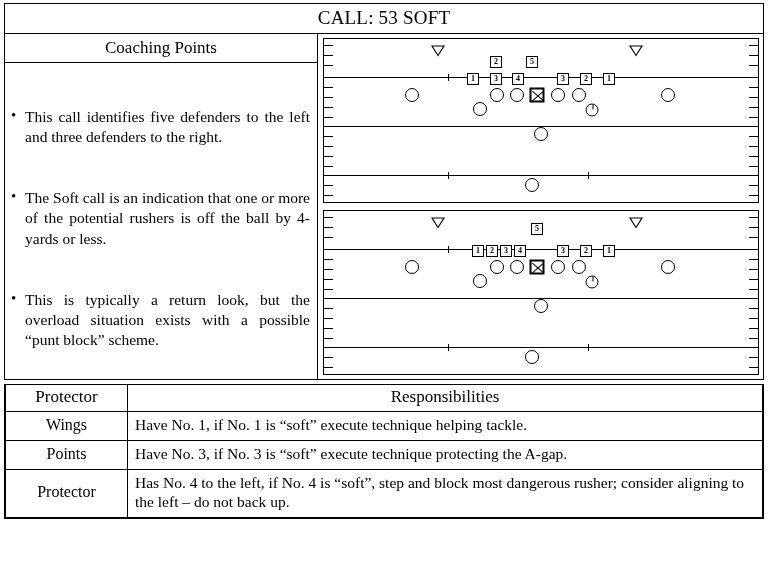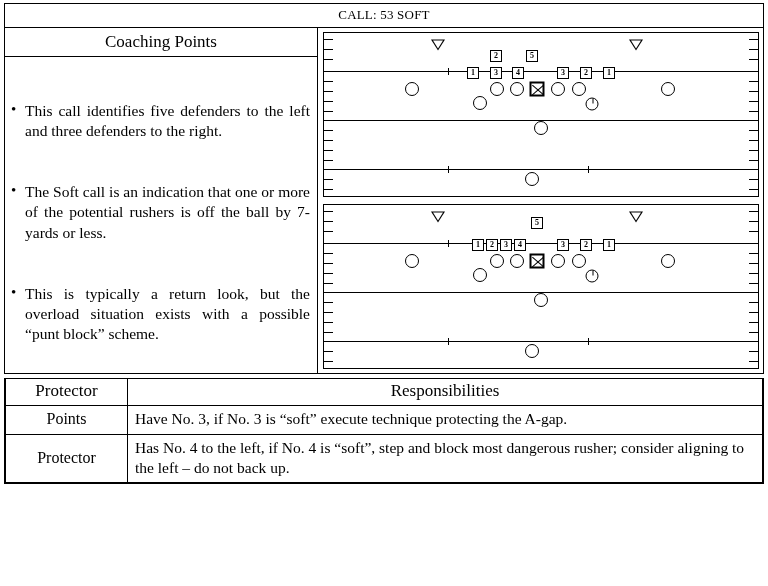--- a/index.html
+++ b/index.html
@@ -23,21 +23,21 @@
   
   .card {
     border: 1px solid #000;
     display: flex; flex-direction: column;
   }
 
   
   .title-bar {
     border-bottom: 1px solid #000;
     text-align: center;
-    font-size: 13px;
+    font-size: 19px;
     line-height: 1;
     padding: 4px 0 6px 0;
     letter-spacing: .2px;
   }
 
   
   .body-row { display: flex; }
 
   .coach-col {
     width: 315px;
@@ -231,21 +231,21 @@
 
     <div class="title-bar">CALL: 53 SOFT</div>
 
     <div class="body-row">
 
       <div class="coach-col">
         <div class="coach-head">Coaching Points</div>
         <div class="coach-body">
           <ul class="points">
             <li>This call identifies five defenders to the left and three defenders to the right.</li>
-            <li>The Soft call is an indication that one or more of the potential rushers is off the ball by 7-yards or less.</li>
+            <li>The Soft call is an indication that one or more of the potential rushers is off the ball by 4-yards or less.</li>
             <li>This is typically a return look, but the overload situation exists with a possible “punt block” scheme.</li>
           </ul>
         </div>
       </div>
 
       <div class="diagram-col">
 
         <div class="field">
           <div class="yardline" style="top:38px"></div>
           <div class="yardline" style="top:87px"></div>
@@ -477,20 +477,24 @@
   <div class="resp-card">
     <table class="resp">
       <thead>
         <tr>
           <th class="hdr-pos">Protector</th>
           <th class="hdr-resp">Responsibilities</th>
         </tr>
       </thead>
       <tbody>
         <tr>
+          <td class="pos-cell">Wings</td>
+          <td class="resp-cell">Have No. 1, if No. 1 is “soft” execute technique helping tackle.</td>
+        </tr>
+        <tr>
           <td class="pos-cell">Points</td>
           <td class="resp-cell">Have No. 3, if No. 3 is “soft” execute technique protecting the A-gap.</td>
         </tr>
         <tr>
           <td class="pos-cell">Protector</td>
           <td class="resp-cell">Has No. 4 to the left, if No. 4 is “soft”, step and block most dangerous rusher; consider aligning to the left – do not back up.</td>
         </tr>
       </tbody>
     </table>
   </div>

